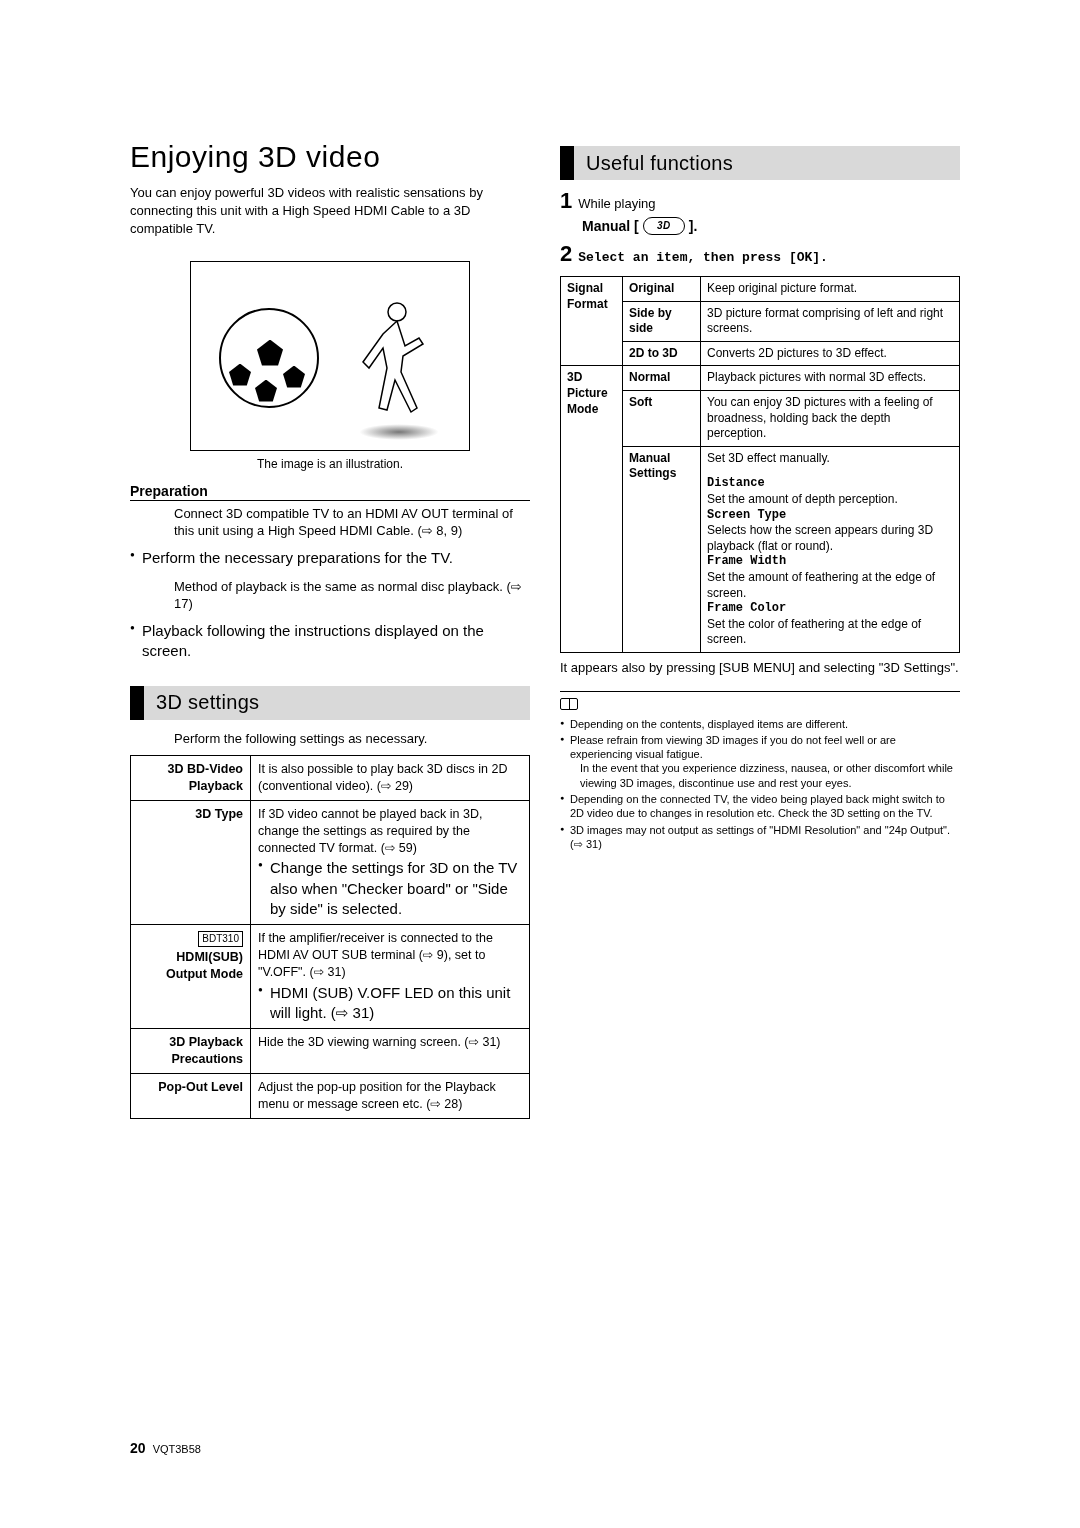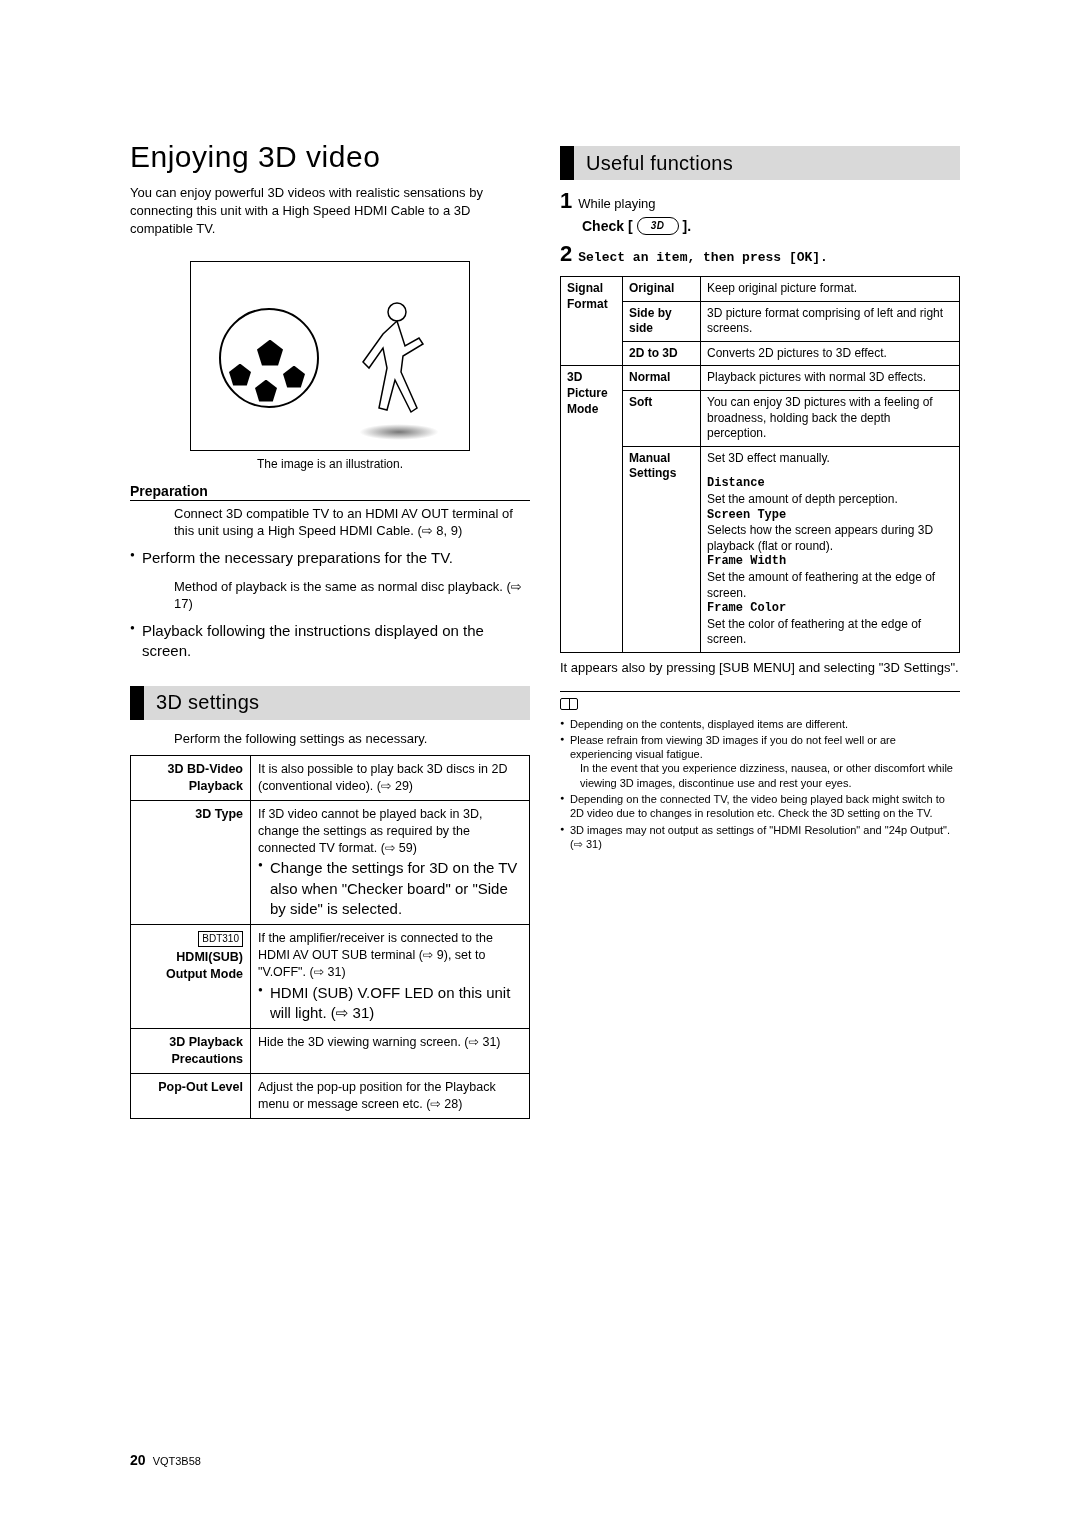--- a/index.html
+++ b/index.html
@@ -104,21 +104,21 @@
   .note-divider { border-top: 1px solid #000; margin: 14px 0 6px 0; }
   .book-icon { display: inline-block; width: 18px; height: 12px; border: 1.2px solid #000; border-radius: 2px; position: relative; margin-bottom: 4px; }
   .book-icon::after { content: ""; position: absolute; left: 50%; top: 0; bottom: 0; width: 1px; background: #000; }
   .notes { font-size: 11px; line-height: 1.3; }
   .notes li { list-style: none; position: relative; padding-left: 10px; margin-bottom: 2px; }
   .notes li::before { content: "●"; position: absolute; left: 0; top: 1px; font-size: 7px; }
   .notes .indent { padding-left: 10px; display: block; }
   .footer {
     position: absolute;
     left: 130px;
-    bottom: 60px;
+    bottom: 72px;
     font-size: 11px;
   }
   .footer .pg { font-weight: bold; font-size: 14px; margin-right: 4px; }
   .inline-bold { font-weight: bold; font-family: Liberation Mono, monospace; }
   
   .ball { position: absolute; left: 28px; top: 46px; width: 100px; height: 100px; border-radius: 50%; background: #fff; border: 2px solid #000; }
   .ball .hex { position: absolute; width: 26px; height: 26px; background: #000; clip-path: polygon(50% 0,100% 38%,81% 100%,19% 100%,0 38%); }
   .ball .h1 { left: 36px; top: 30px; }
   .ball .h2 { left: 8px; top: 54px; width: 22px; height: 22px; }
   .ball .h3 { left: 62px; top: 56px; width: 22px; height: 22px; }
@@ -212,21 +212,21 @@
     <div class="section-bar" style="margin-top:6px;">
       <div class="stripe"></div>
       <div class="label">Useful functions</div>
     </div>
 
     <div class="step">
       <div class="num">1</div>
       <div class="txt">While playing</div>
     </div>
     <div class="press-bold" style="margin-left:22px;">
-      <span>Check [</span>
+      <span>Manual [</span>
       <span class="btn-3d">3D</span>
       <span>].</span>
     </div>
 
     <div class="step" style="margin-top:8px;">
       <div class="num">2</div>
       <div class="txt inline-bold">Select an item, then press [OK].</div>
     </div>
 
     <table class="func">

